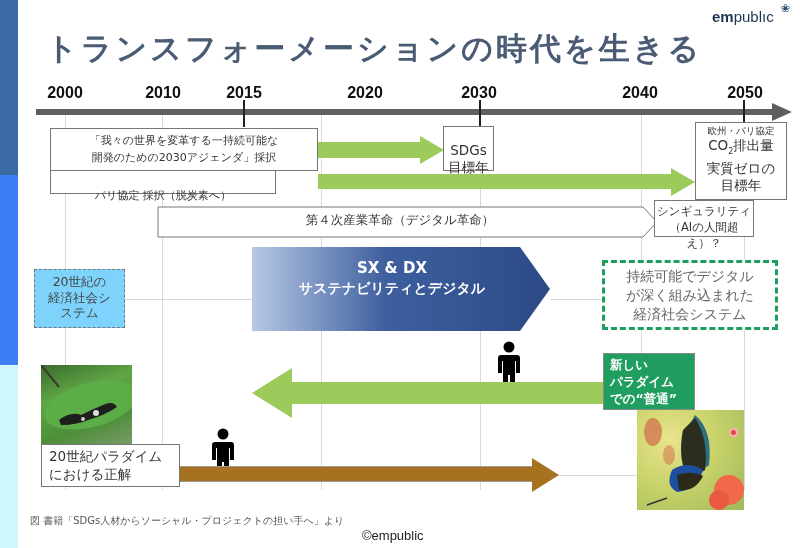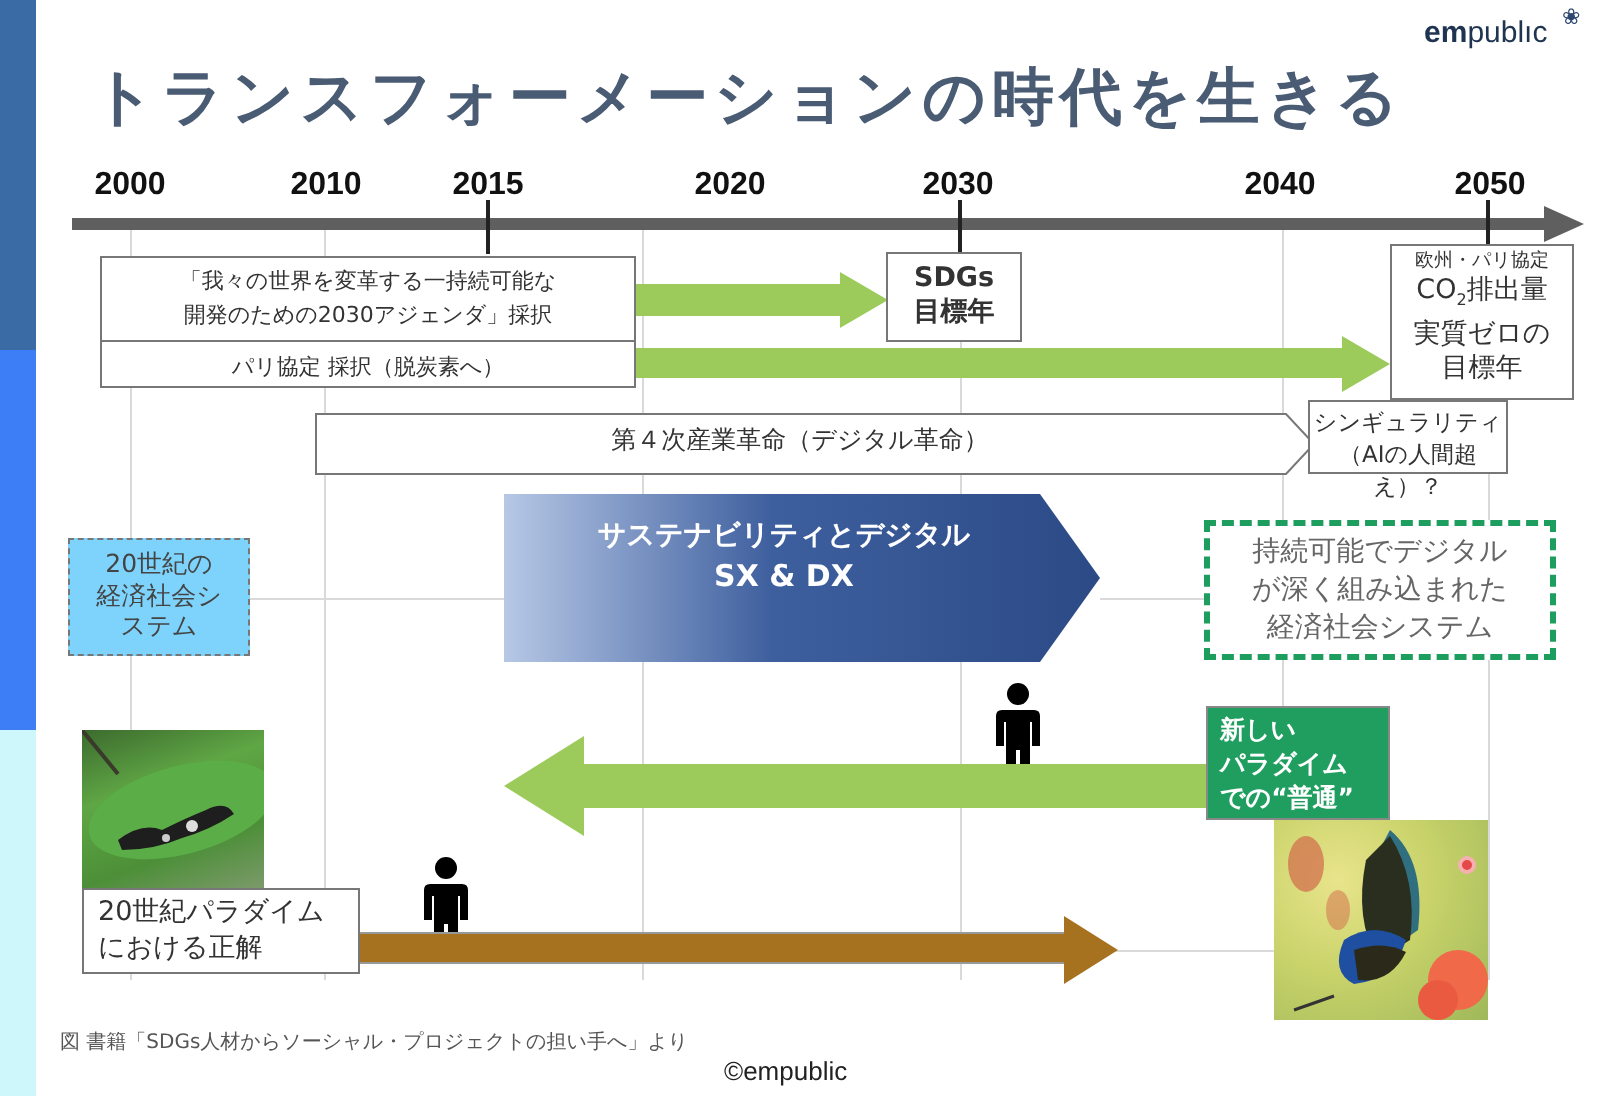--- a/index.html
+++ b/index.html
@@ -87,23 +87,23 @@
 <div class="tick" style="left:479px;"></div>
 <div class="tick" style="left:743px;"></div>
 
 <div class="green-bar" style="left:318px; top:142px; width:104px; height:16px;"></div>
 <div class="green-head-r" style="left:420px; top:136px; border-top:14px solid transparent; border-bottom:14px solid transparent;"></div>
 <div class="green-bar" style="left:318px; top:174px; width:355px; height:15px;"></div>
 <div class="green-head-r" style="left:671px; top:168px; border-top:14px solid transparent; border-bottom:14px solid transparent;"></div>
 
 <div class="box" style="left:50px; top:128px; width:268px; height:43px; padding-top:3px; white-space:pre-line;">「我々の世界を変革する一持続可能な
 開発のための2030アジェンダ」採択</div>
-<div class="box" style="left:50px; top:170px; width:268px; height:24px; padding-top:4px;">パリ協定 採択（脱炭素へ）</div>
+<div class="box" style="left:50px; top:170px; width:226px; height:24px; padding-top:16px;">パリ協定 採択（脱炭素へ）</div>
 
-<div class="box" style="left:443px; top:126px; width:68px; height:45px; padding-top:4px; font-size:13.5px; white-space:pre-line;font-weight:bold;">SDGs
+<div class="box" style="left:443px; top:126px; width:51px; height:45px; padding-top:15px; font-size:13.5px; white-space:pre-line;">SDGs
 目標年</div>
 
 <div class="box" style="left:695px; top:122px; width:92px; height:78px; padding-top:2px; font-size:13.5px; line-height:17px;">
   <div style="font-size:9.5px; line-height:12px;">欧州・パリ協定</div>
   <div><span>CO</span><sub style="font-size:8px;">2</sub><span>排出量</span></div>
   <div>実質ゼロの</div>
   <div>目標年</div>
 </div>
 
 <svg class="abs" style="left:157px; top:206px;" width="502" height="32">
@@ -122,22 +122,22 @@
   <defs>
     <linearGradient id="sxg" x1="0" y1="0" x2="1" y2="0">
       <stop offset="0" stop-color="#B7C8E6"></stop>
       <stop offset="0.45" stop-color="#3E5F9E"></stop>
       <stop offset="1" stop-color="#2B4A86"></stop>
     </linearGradient>
   </defs>
   <polygon points="0,0 268,0 298,42 268,84 0,84" fill="url(#sxg)"></polygon>
 </svg>
 <div class="sx-text">
+  <div style="font-size:15px;">SX &amp; DX</div>
   <div>サステナビリティとデジタル</div>
-  <div style="font-size:15px;">SX &amp; DX</div>
 </div>
 
 <div class="dashed-green" style="left:602px; top:260px; width:176px; height:70px; padding-top:4px; white-space:pre-line;">持続可能でデジタル
 が深く組み込まれた
 経済社会システム</div>
 
 <svg class="person" style="left:496px; top:341px;" width="26" height="54" viewBox="0 0 26 54">
   <circle cx="13" cy="6" r="5.5" fill="#000"></circle>
   <path d="M5 14 H21 Q24 14 24 17 V32 H20 V20 H19 V54 H14 V34 H12 V54 H7 V20 H6 V32 H2 V17 Q2 14 5 14 Z" fill="#000"></path>
 </svg>

